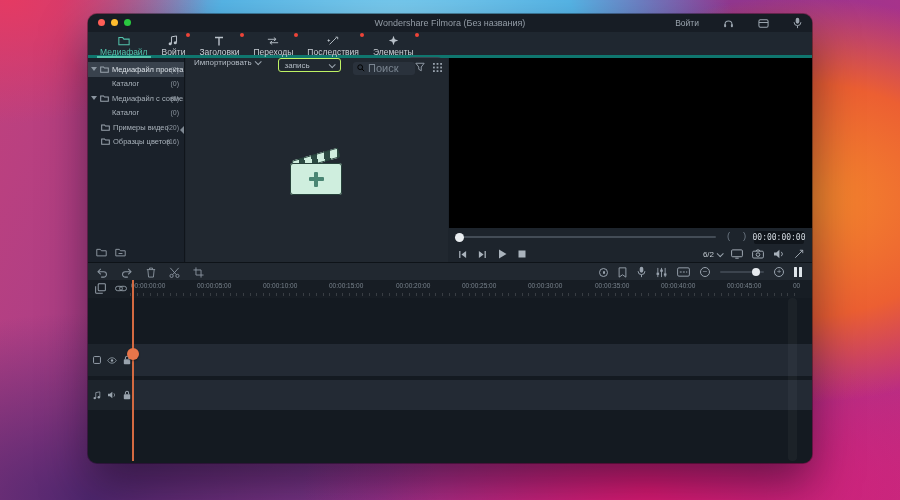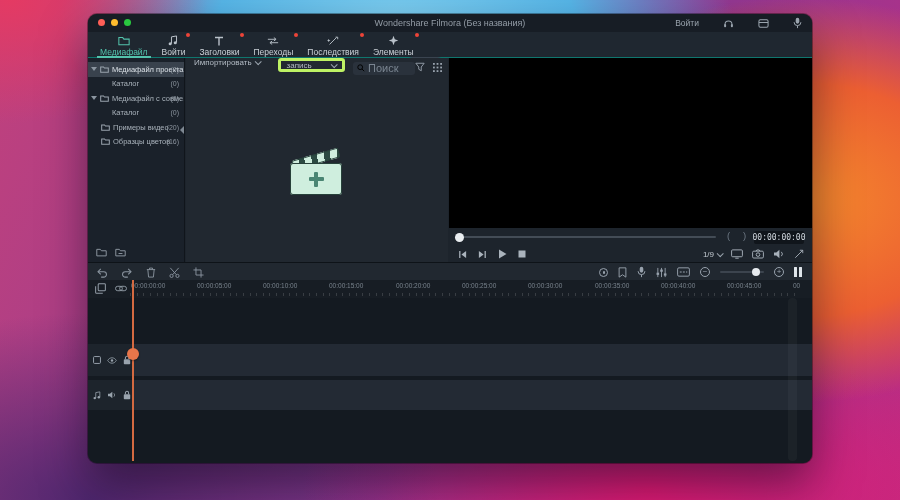--- a/index.html
+++ b/index.html
@@ -25,21 +25,21 @@
   .titlebar { position:absolute; left:0; top:0; right:0; height:18px; background:#171d25; }
   .lights { position:absolute; left:10px; top:5px; display:flex; gap:6px; }
   .light { width:7px; height:7px; border-radius:50%; }
   .light.r { background:#ff5f57; } .light.y { background:#febc2e; } .light.g { background:#29c73f; }
   .win-title { position:absolute; left:0; right:0; top:4px; text-align:center; font-size:9px; color:#939ca6; }
   .tb-right { position:absolute; right:10px; top:0; height:18px; display:flex; align-items:center; gap:24px; color:#9aa4ae; }
   .tb-right .login { font-size:8.5px; }
   .ico { display:inline-flex; align-items:center; justify-content:center; color:inherit; }
   .ico svg { display:block; }
   
-  .tabbar { position:absolute; left:0; top:18px; right:0; height:26px; background:#1f2730; border-bottom:1px solid #0f766e; }
+  .tabbar { position:absolute; left:0; top:18px; right:0; height:26px; background:#1f2730; border-bottom:3px solid #0f766e; }
   .tabs { position:absolute; left:5px; top:0; display:flex; height:26px; }
   .tab { position:relative; padding:3px 7px 0; text-align:center; color:#ccd2d8; cursor:pointer; }
   .tab .t-ico { height:11px; display:flex; align-items:center; justify-content:center; position:relative; color:#b9c1c9; }
   .tab .t-label { font-size:8.5px; margin-top:1px; white-space:nowrap; }
   .tab.active { color:#53c3ac; }
   .tab.active .t-ico { color:#53c3ac; }
   .tab.active::after { content:""; position:absolute; left:4px; right:4px; bottom:0; height:2px; background:#53c3ac; }
   .badge { position:absolute; top:-2px; right:-4px; width:4px; height:4px; border-radius:50%; background:#ee4438; }
   .tab .t-ico .badge { right:-5px; }
   .export-btn { position:absolute; left:318px; top:25px; width:38px; height:13px; border-radius:7px;
@@ -56,21 +56,21 @@
   .side-item.selected { background:#39424d; color:#dbe1e7; }
   .side-item.child { padding-left:24px; }
   .side-bottom { position:absolute; left:8px; bottom:5px; display:flex; gap:8px; color:#8f99a4; }
   .collapse-handle { position:absolute; left:92px; top:112px; width:0; height:0;
     border-top:4px solid transparent; border-bottom:4px solid transparent; border-right:4px solid #7e8892; }
   
   .media-panel { position:absolute; left:98px; top:44px; width:262px; height:204px; background:#212830; }
   .mp-toolbar { position:absolute; left:0; top:0; right:0; height:20px; display:flex; align-items:flex-start; }
   .mp-import { margin-left:8px; font-size:8px; color:#b3bbc4; display:flex; align-items:center; gap:3px; cursor:pointer; }
   .chev { width:5px; height:5px; border-right:1.2px solid #9aa4ae; border-bottom:1.2px solid #9aa4ae; transform:rotate(45deg) translateY(-1px); }
-  .mp-record { margin-left:18px; height:14px; padding:0 6px; border:3px solid #bef264; border-radius:3px;
+  .mp-record { margin-left:18px; height:14px; padding:0 6px; border:1px solid #bef264; border-radius:3px;
     display:flex; align-items:center; gap:19px; font-size:8px; color:#b3bbc4; cursor:pointer; }
   .mp-search { position:absolute; left:167px; top:3.5px; width:62px; height:13px; background:#2a323c; border-radius:3px;
     display:flex; align-items:center; padding:0 4px; gap:3px; }
   .mp-search input { background:transparent; border:none; outline:none; width:44px; font-size:11px; color:#c6cdd4;
     font-family:"Liberation Sans",sans-serif; }
   .mp-search input::placeholder { color:#7a8591; }
   .mp-tools { position:absolute; right:6px; top:4px; display:flex; gap:8px; color:#98a2ad; }
   
   .import-zone { position:absolute; left:0; top:20px; right:0; bottom:0; cursor:pointer; }
   .clapper { position:absolute; left:104px; top:72px; width:56px; height:46px; }
@@ -378,21 +378,21 @@
             </svg>
         </span>
         <span class="ico">
           <svg width="8" height="8" viewBox="0 0 8 8">
               <rect x="0.5" y="0.5" width="7" height="7" fill="currentColor"></rect>
             </svg>
         </span>
       </div>
       <div class="ctrl-right">
         <span class="quality">
-          <span>1/9</span>
+          <span>6/2</span>
           <span class="chev"></span>
         </span>
         <span class="ico">
           <svg width="12" height="10" viewBox="0 0 14 11">
               <rect x="0.7" y="0.7" width="12.6" height="8" rx="1.2" fill="none" stroke="currentColor" stroke-width="1.1"></rect>
               <path d="M5 10.4h4" stroke="currentColor" stroke-width="1.1"></path>
             </svg>
         </span>
         <span class="ico">
           <svg width="12" height="10" viewBox="0 0 14 11">

